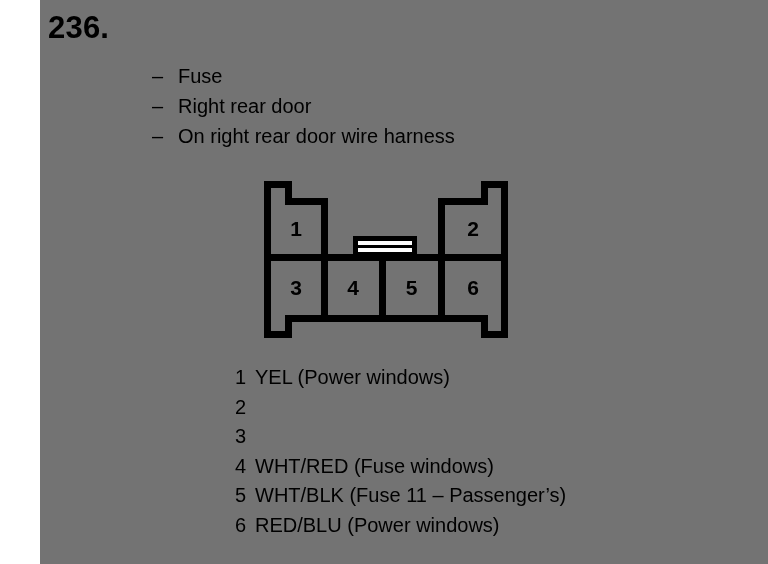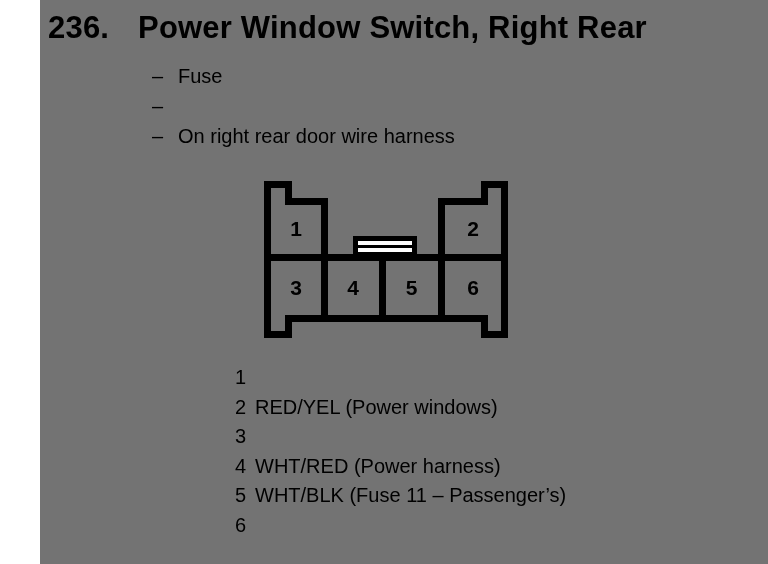--- a/index.html
+++ b/index.html
@@ -61,30 +61,30 @@
   .legend-row { display: flex; white-space: nowrap; }
   .legend-row .pin-num { width: 20px; }
 </style>
 </head>
 <body>
 
 <div class="page">
 
   <div class="title-row">
     <span class="title-num">236.</span>
-    <span class="title-text">Power Window Switch, Right Rear</span>
   </div>
 
   <div class="attr-list">
     <div class="attr-item">
       <span class="dash">–</span>
       <span>Fuse</span>
     </div>
     <div class="attr-item">
       <span class="dash">–</span>
+      <span>Right rear door</span>
     </div>
     <div class="attr-item">
       <span class="dash">–</span>
       <span>On right rear door wire harness</span>
     </div>
   </div>
 
   <svg class="connector-svg" width="768" height="564" viewBox="0 0 768 564" shape-rendering="crispEdges">
 
     <path class="line" d="M 227.5,184.5 H 248.5 V 201 H 284 V 257 H 401 V 201 H 444.5 V 184.5 H 464.5 V 334 H 444.5 V 318 H 248.5 V 334 H 227.5 Z"></path>
@@ -101,34 +101,35 @@
     <text x="433" y="236">2</text>
     <text x="256" y="295">3</text>
     <text x="313" y="295">4</text>
     <text x="371.5" y="295">5</text>
     <text x="433" y="295">6</text>
   </svg>
 
   <div class="legend">
     <div class="legend-row">
       <span class="pin-num">1</span>
+      <span class="pin-label">YEL (Power windows)</span>
     </div>
     <div class="legend-row">
       <span class="pin-num">2</span>
-      <span class="pin-label">RED/YEL (Power windows)</span>
     </div>
     <div class="legend-row">
       <span class="pin-num">3</span>
     </div>
     <div class="legend-row">
       <span class="pin-num">4</span>
-      <span class="pin-label">WHT/RED (Power harness)</span>
+      <span class="pin-label">WHT/RED (Fuse windows)</span>
     </div>
     <div class="legend-row">
       <span class="pin-num">5</span>
       <span class="pin-label">WHT/BLK (Fuse 11 – Passenger’s)</span>
     </div>
     <div class="legend-row">
       <span class="pin-num">6</span>
+      <span class="pin-label">RED/BLU (Power windows)</span>
     </div>
   </div>
 
 </div>
 
 </body></html>

